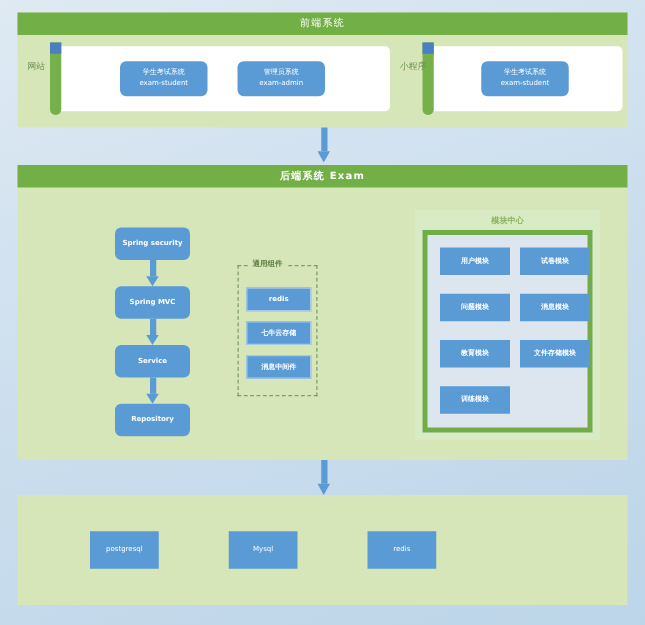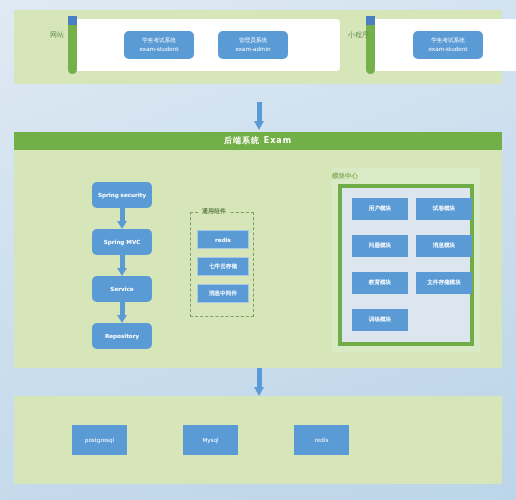--- a/index.html
+++ b/index.html
@@ -32,21 +32,21 @@
     background: #72af46;
     letter-spacing: 1px;
   }
   .band-body {
     position: relative;
     box-sizing: border-box;
   }
 
   
   #frontend-band { top: 10px; }
-  #frontend-band .band-body { height: 74px; padding: 24px 8px; margin-left: 28px; }
+  #frontend-band .band-body { height: 74px; padding: 24px 8px; }
 
   .client-group {
     position: absolute;
     top: 6px;
     height: 58px;
     box-sizing: border-box;
   }
   .client-label {
     position: absolute;
     left: 0;
@@ -229,21 +229,21 @@
     position: absolute;
     left: 318px;
     top: 18px;
     width: 148px;
     height: 184px;
     background: #d9ebc4;
   }
   .module-center-title {
     height: 16px;
     line-height: 16px;
-    text-align: left;
+    text-align: center;
     font-size: 6.5px;
     color: #8ab05f;
   }
   .module-center-frame {
     position: absolute;
     left: 6px;
     top: 16px;
     right: 6px;
     bottom: 6px;
     border: 4px solid #70ad47;
@@ -290,20 +290,21 @@
     font-size: 5.6px;
     display: flex;
     align-items: center;
     justify-content: center;
   }
 </style>
 </head>
 <body>
 
 <div class="band" id="frontend-band">
+  <div class="band-title">前端系统</div>
   <div class="band-body">
 
     <div class="client-group" id="group-website">
       <span class="client-label">网站</span>
       <div class="client-spine"></div>
       <div class="client-spine-cap"></div>
       <div class="client-panel">
         <div class="app-box">
           <span>学生考试系统</span>
           <span>exam-student</span>

